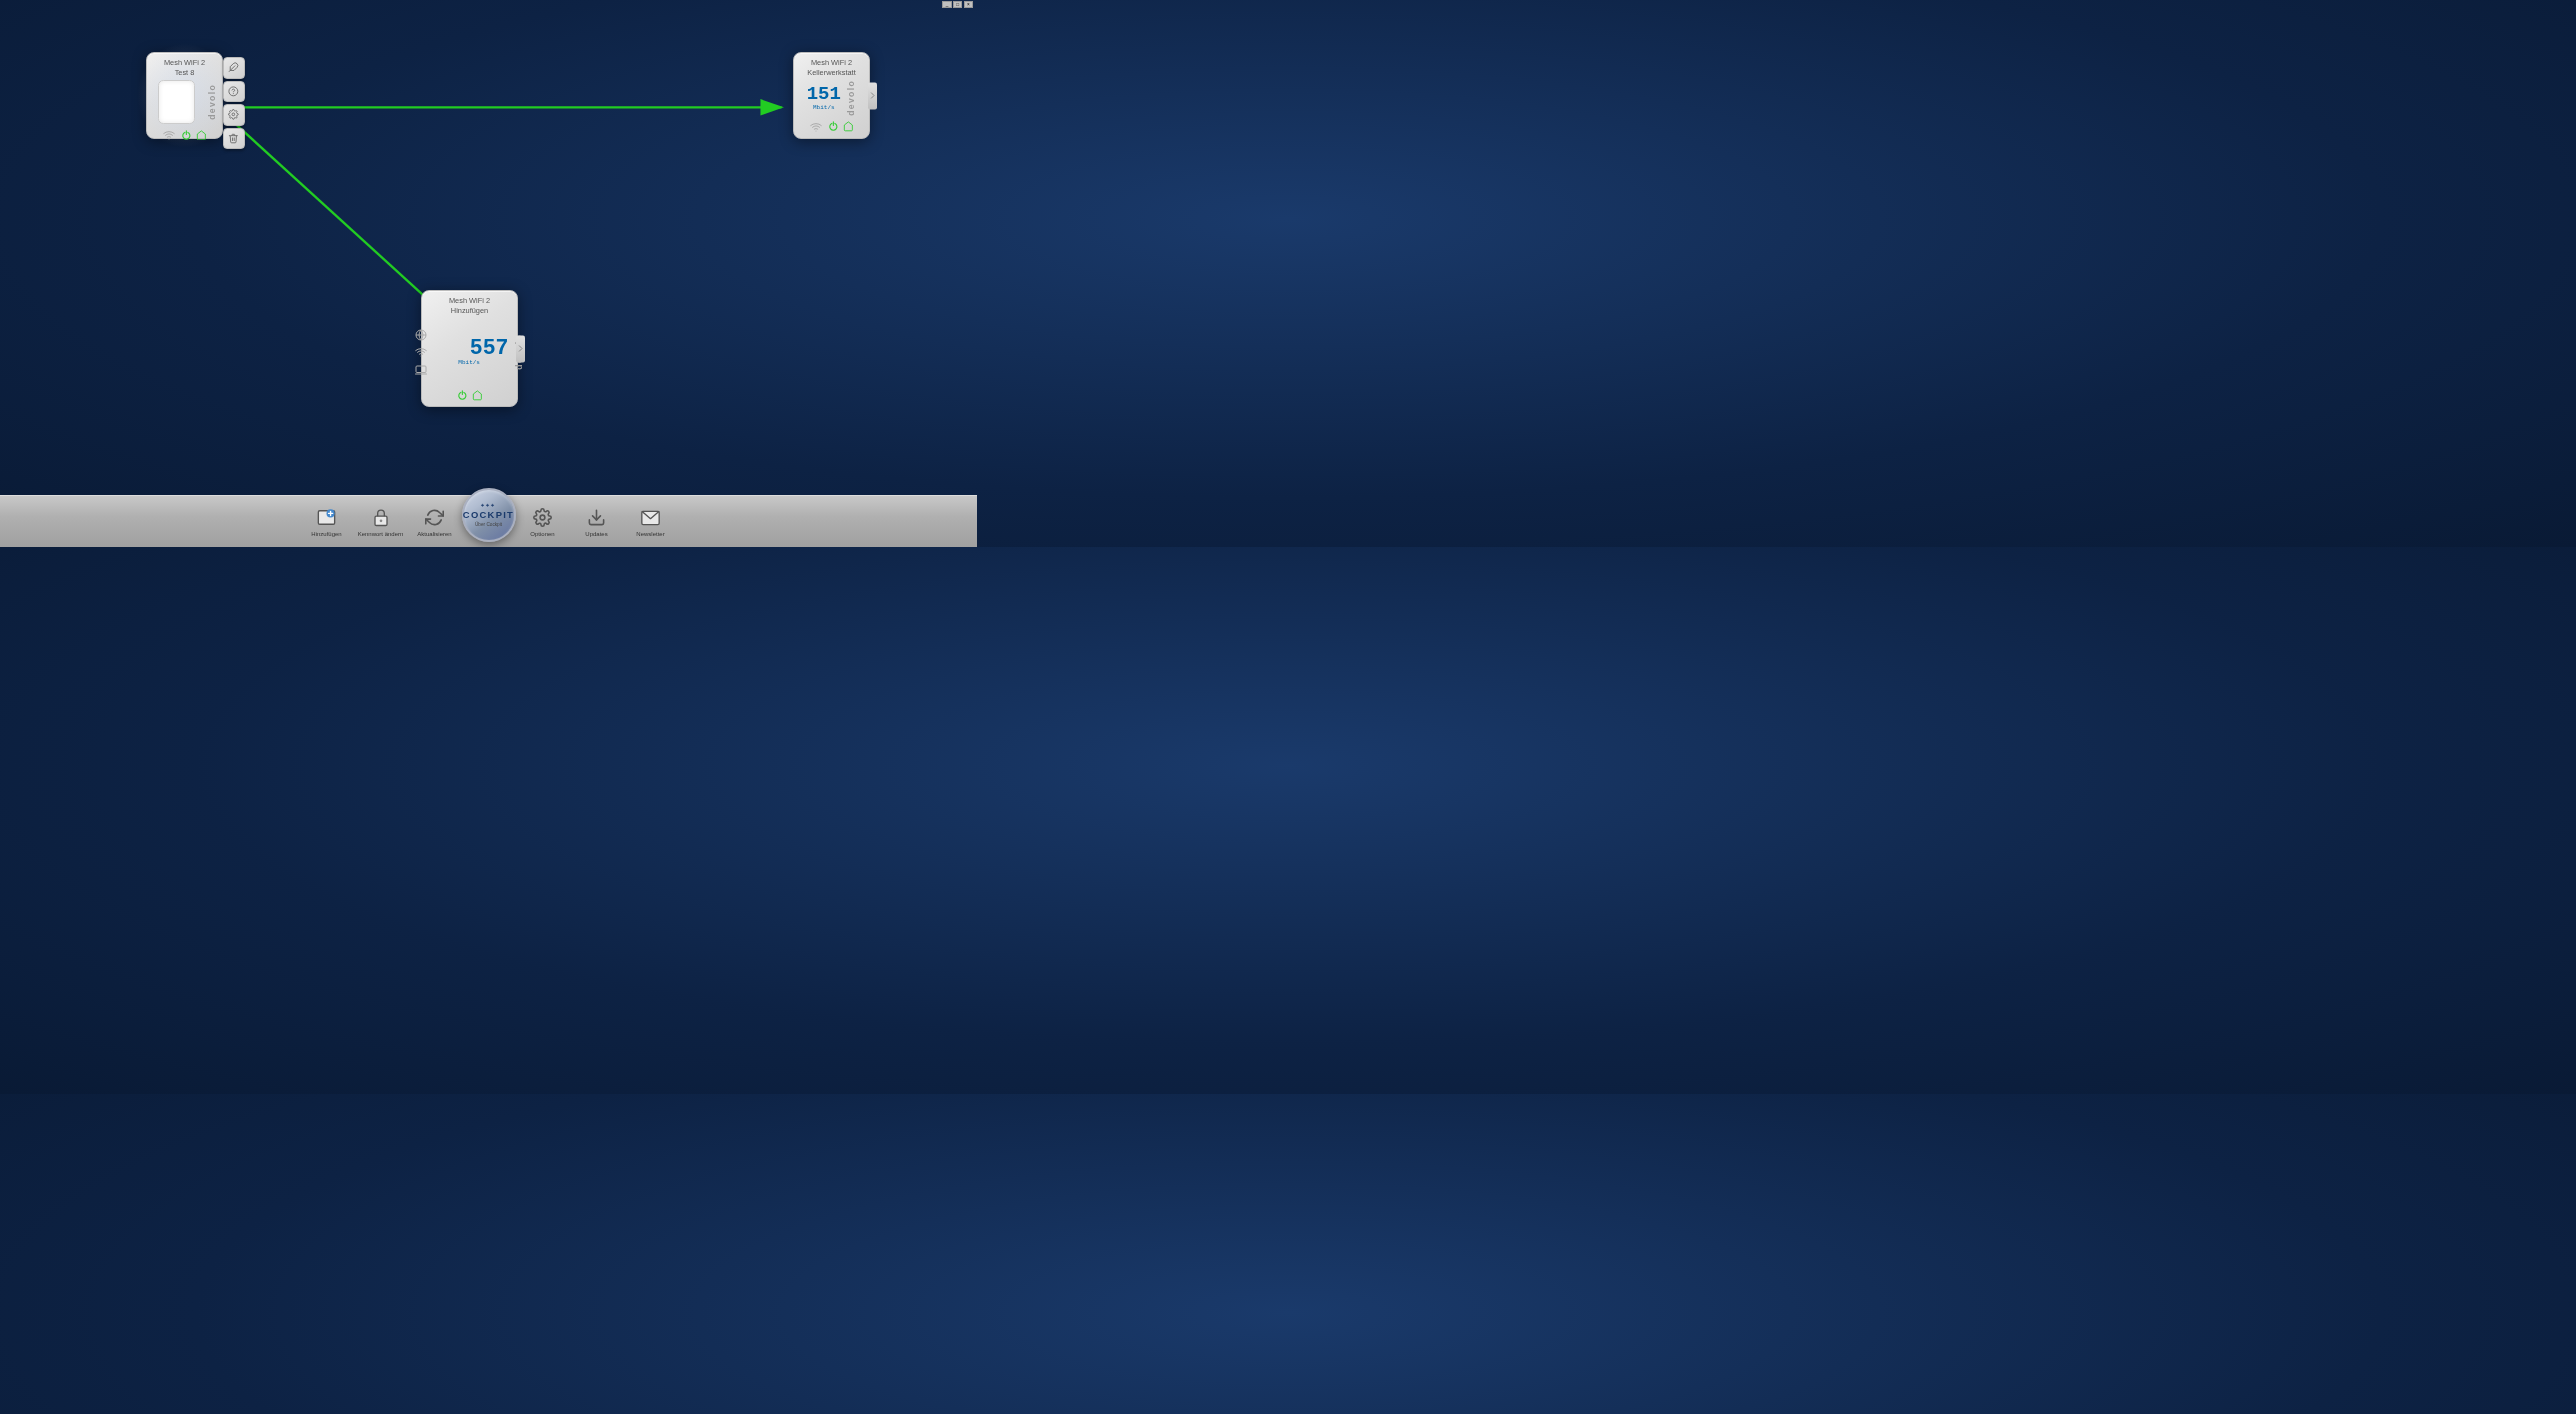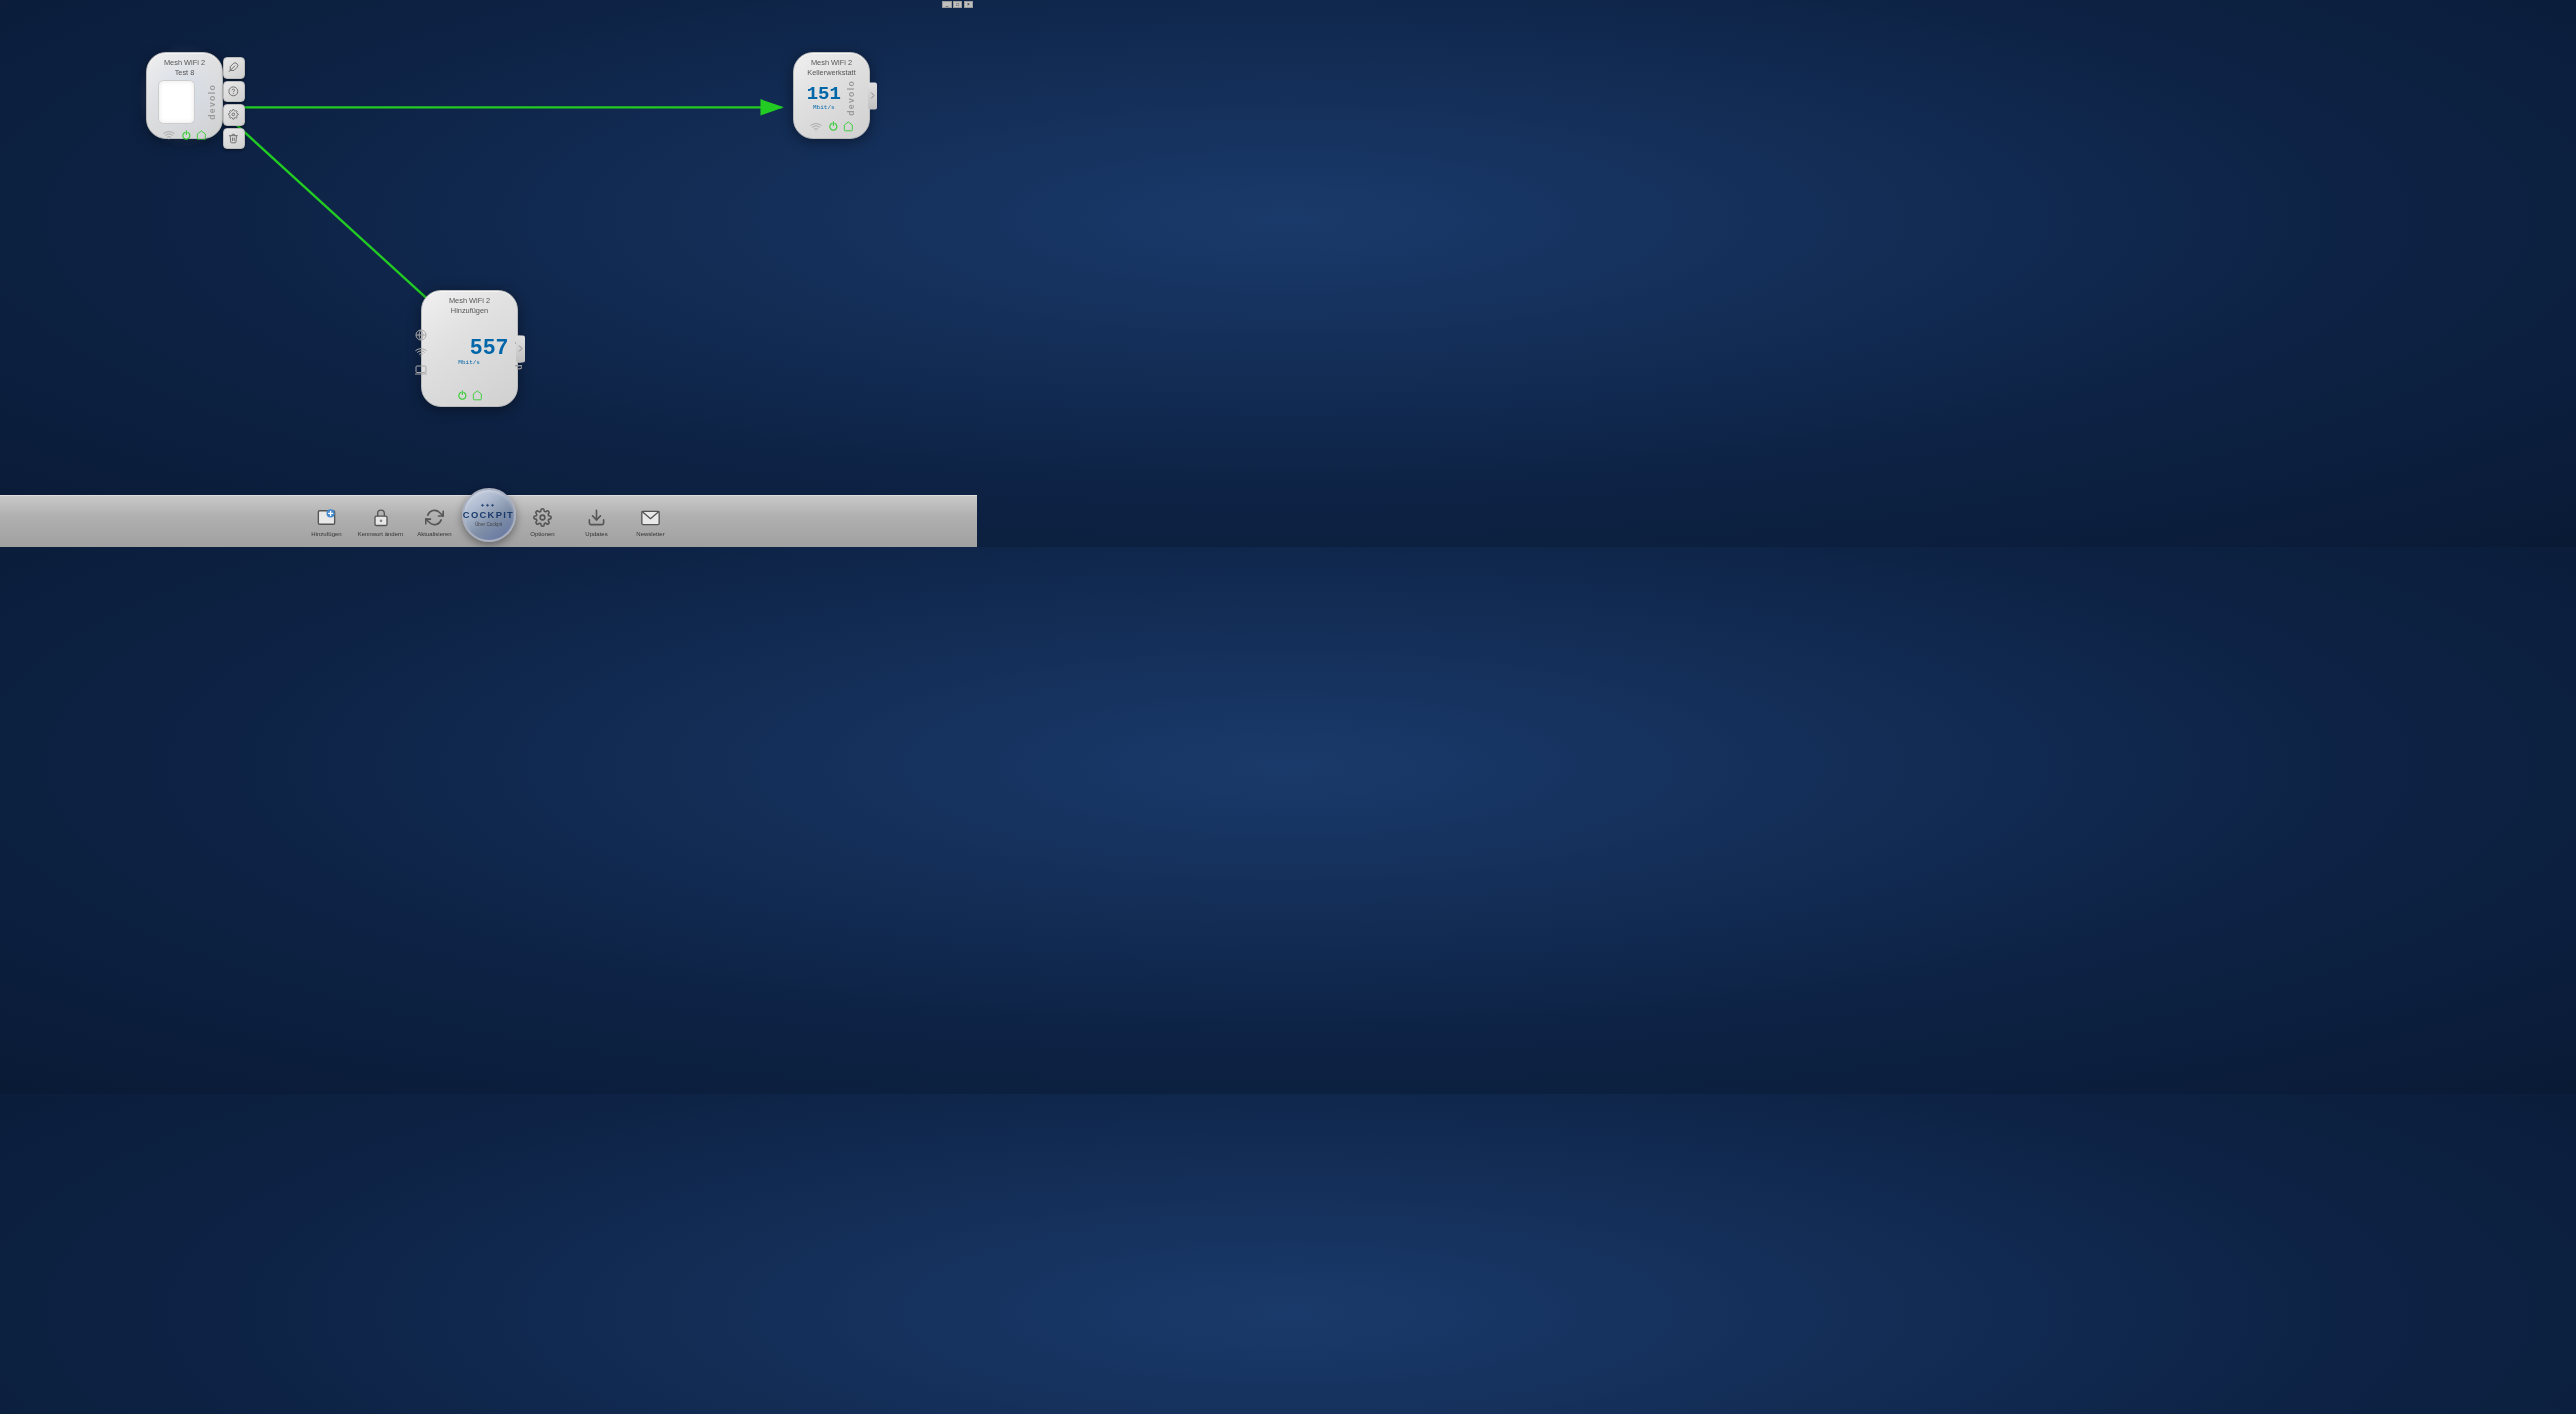--- a/index.html
+++ b/index.html
@@ -51,21 +51,21 @@
       left: 0;
       width: 100%;
       height: 100%;
       pointer-events: none;
     }
 
     
     .device-card {
       position: absolute;
       background: linear-gradient(145deg, #f0f0f0 0%, #e0e0e0 40%, #d0d0d0 100%);
-      border-radius: 20px;
+      border-radius: 8px;
       border: 0.7px solid #bbb;
       box-shadow: 0 2.7px 13.4px rgba(0,0,0,0.4), inset 0 0.7px 0 rgba(255,255,255,0.8);
       display: flex;
       flex-direction: column;
       align-items: center;
       padding: 5.4px;
     }
 
     .device-card .card-title {
       font-size: 7.4px;

